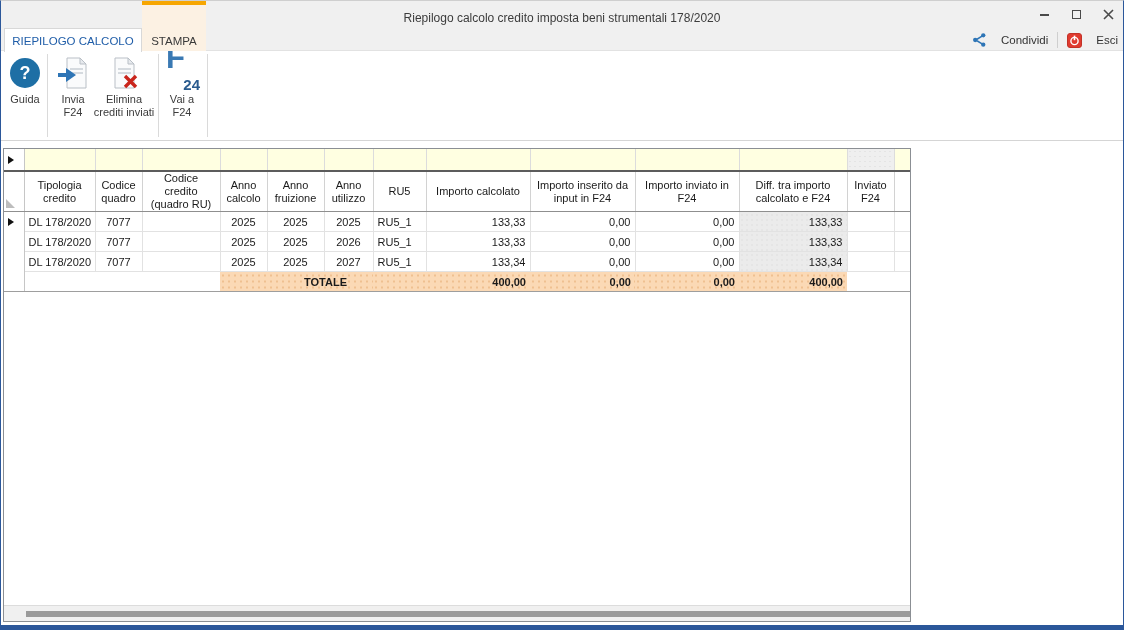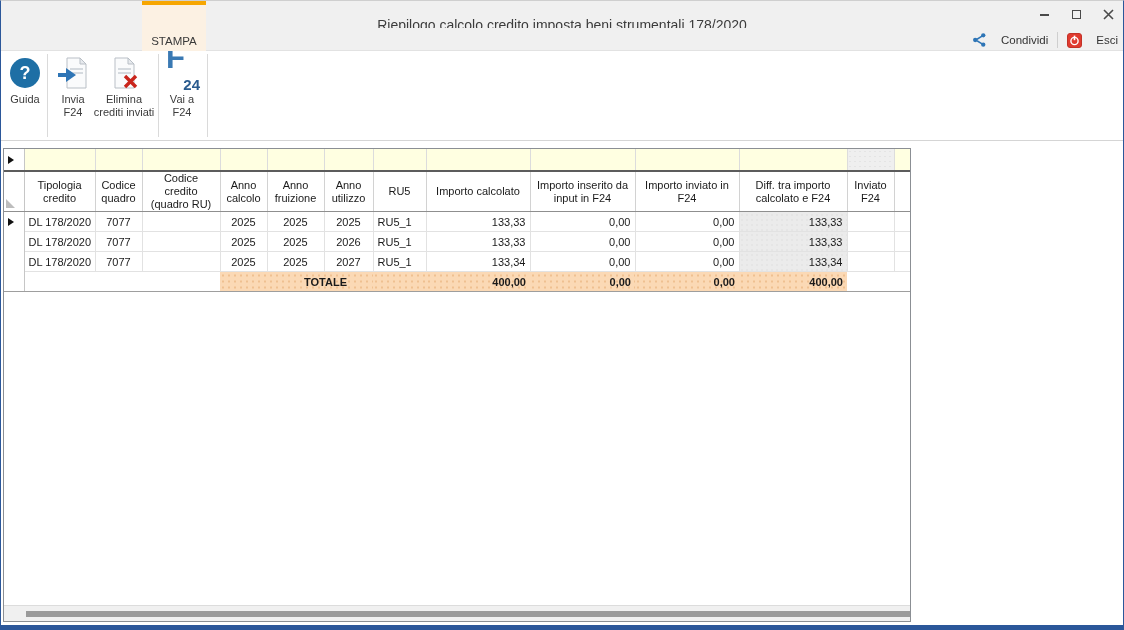--- a/index.html
+++ b/index.html
@@ -6,22 +6,22 @@
   *{box-sizing:border-box;}
   .window{
     position:relative;width:1124px;height:630px;background:#fff;
     font-family:"Liberation Sans", sans-serif;color:#333;
     border-left:1px solid #2B579A;border-right:1px solid #2B579A;
     border-top:1px solid #cfcfcf;border-bottom:5px solid #2B579A;
     overflow:hidden;
   }
   
   .titlebar{position:absolute;top:0;left:0;right:0;height:27px;background:#f0f0f0;}
-  .title{position:absolute;top:11px;left:0;right:0;height:27px;line-height:27px;
-    text-align:center;font-size:14px;color:#3c3c3c;}
+  .title{position:absolute;top:4px;left:0;right:0;height:27px;line-height:27px;
+    text-align:center;font-size:12px;color:#3c3c3c;}
   .winctrls{position:absolute;top:0;right:6px;height:27px;display:flex;align-items:center;gap:14px;z-index:5;}
   .wbtn{width:18px;height:18px;display:flex;align-items:center;justify-content:center;cursor:default;}
   .ic-min{width:9px;height:0;border-bottom:2px solid #4a4a4a;display:inline-block;}
   .ic-max{width:9px;height:9px;border:1.5px solid #4a4a4a;display:inline-block;}
   
   .tabstrip{position:absolute;top:27px;left:0;right:0;height:23px;background:#f0f0f0;border-bottom:1px solid #e2e2e2;}
   .tab-active{position:absolute;left:3px;top:27px;width:138px;height:24px;background:#fff;
     border:1px solid #d8d8d8;border-bottom:none;z-index:3;
     font-size:11.5px;color:#1F5DA8;display:flex;align-items:center;justify-content:center;}
   .tab-stampa{position:absolute;left:141px;top:0;width:64px;height:50px;background:#FCF1E3;
@@ -94,20 +94,23 @@
         </span>
       <span class="wbtn">
         <svg width="11" height="11" viewBox="0 0 11 11">
             <path d="M1 1 L10 10 M10 1 L1 10" stroke="#4a4a4a" stroke-width="1.6"></path>
           </svg>
       </span>
     </div>
   </div>
 
   <div class="tabstrip"></div>
+  <div class="tab-active">
+    <span>RIEPILOGO CALCOLO</span>
+  </div>
   <div class="tab-stampa">
     <span>STAMPA</span>
   </div>
   <div class="tb-actions">
     <span class="tb-act">
       <svg width="15" height="16" viewBox="0 0 16 16">
         <path d="M11.6 3.4 L4 8 M4 8 L11.6 12.6" stroke="#2E75B6" stroke-width="1.6" fill="none"></path>
         <circle cx="12" cy="3" r="2.3" fill="#2E75B6"></circle>
           <circle cx="3.4" cy="8" r="2.3" fill="#2E75B6"></circle>
           <circle cx="12" cy="13" r="2.3" fill="#2E75B6"></circle>

